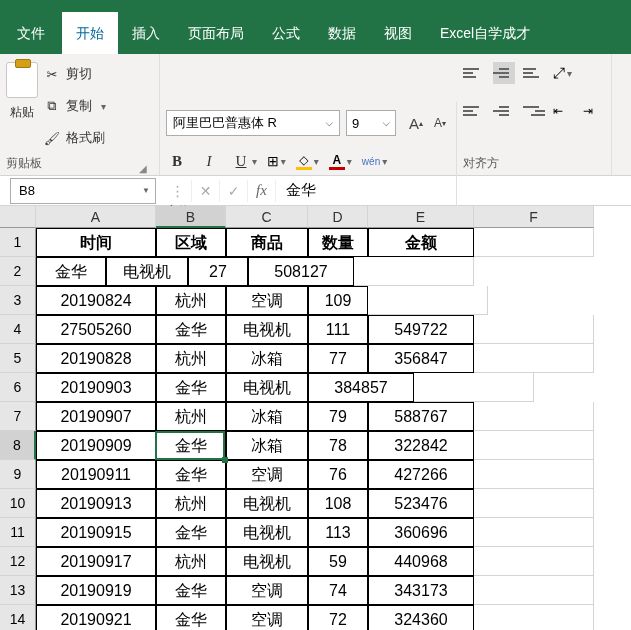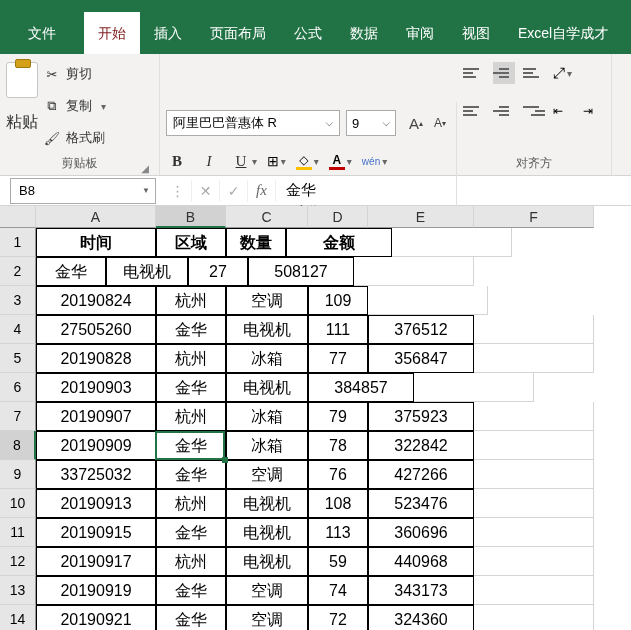--- a/index.html
+++ b/index.html
@@ -2,33 +2,33 @@
 <html><head>
   <meta charset="utf-8">
   <style>
     * { margin: 0; padding: 0; box-sizing: border-box; font-family: "Microsoft YaHei", Arial, sans-serif; }
     body { width: 631px; height: 630px; overflow: hidden; background: #fff; font-size: 12px; }
     
     .topbar { height: 12px; background: #217346; }
     
     .tabs { height: 42px; background: #217346; display: flex; align-items: center; }
     .tab { padding: 0 14px; height: 42px; line-height: 42px; color: #fff; font-size: 14px; cursor: pointer; }
-    .tab.active { background: #fff; color: #7f1d1d; }
-    .tab-file { padding: 0 28px; }
+    .tab.active { background: #fff; color: #0369a1; }
+    .tab-file { padding: 0 17px; }
     
     .ribbon { height: 122px; background: #f3f2f1; border-bottom: 1px solid #d4d4d4; display: flex; position: relative; }
     .group { border-right: 1px solid #e1dfdd; padding: 2px 6px 0 6px; display: flex; flex-direction: column; justify-content: space-between; height: 121px; }
     .group-content { flex: 1; display: flex; }
-    .group-label { text-align: center; font-size: 12px; color: #595959; height: 20px; line-height: 16px; position: relative; }
+    .group-label { font-size: 12px; color: #595959; height: 20px; line-height: 16px; position: relative; }
     .launcher { position: absolute; right: 2px; bottom: 2px; width: 12px; height: 12px; font-size: 10px; color: #888; cursor: pointer; }
     
     .clipboard-left { display: flex; flex-direction: column; align-items: center; justify-content: flex-start; padding: 4px 6px 0 0; }
     .paste-icon { width: 32px; height: 36px; background: #fff; border: 1px solid #c8c6c4; border-radius: 3px; position: relative; margin-top: 2px; }
     .paste-icon::before { content: ""; position: absolute; top: -4px; left: 8px; width: 14px; height: 7px; background: #d4a017; border: 1px solid #a07810; border-radius: 2px; }
-    .paste-label { font-size: 16px; color: #333; margin-top: 14px; }
+    .paste-label { font-size: 12px; color: #333; margin-top: 6px; }
     
     .clipboard-right { display: flex; flex-direction: column; gap: 8px; padding-top: 6px; }
     .cb-item { display: flex; align-items: center; gap: 6px; font-size: 13px; color: #333; cursor: pointer; height: 24px; }
     .cb-icon { width: 16px; height: 16px; display: flex; align-items: center; justify-content: center; }
     
     .font-group { min-width: 290px; margin-top: 48px; }
     .font-row { display: flex; gap: 6px; align-items: center; padding-top: 6px; }
     .font-combo { width: 174px; height: 26px; border: 1px solid #ababab; background: #fff; display: flex; align-items: center; padding: 0 6px; justify-content: space-between; font-size: 13px; }
     .size-combo { width: 50px; height: 26px; border: 1px solid #ababab; background: #fff; display: flex; align-items: center; padding: 0 5px; justify-content: space-between; font-size: 13px; }
     .chev { font-size: 10px; color: #666; }
@@ -80,21 +80,20 @@
 
 <div class="topbar"></div>
 
 <div class="tabs">
   <div class="tab tab-file">文件</div>
   <div class="tab active">开始</div>
   <div class="tab">插入</div>
   <div class="tab">页面布局</div>
   <div class="tab">公式</div>
   <div class="tab">数据</div>
-  <div class="tab">审阅</div>
   <div class="tab">视图</div>
   <div class="tab">Excel自学成才</div>
 </div>
 
 <div class="ribbon">
   <div class="group" style="width:160px">
     <div class="group-content">
       <div class="clipboard-left">
         <div class="paste-icon"></div>
         <div class="paste-label">粘贴</div>
@@ -237,20 +236,21 @@
     <div class="ch cC">C</div>
     <div class="ch cD">D</div>
     <div class="ch cE">E</div>
     <div class="ch cF">F</div>
   </div>
   <div id="rows">
       <div class="row">
         <div class="rh">1</div>
         <div class="cell hdr bordered cA">时间</div>
         <div class="cell hdr bordered cB">区域</div>
+        <div class="cell hdr bordered cC">商品</div>
         <div class="cell hdr bordered cD">数量</div>
         <div class="cell hdr bordered cE">金额</div>
         <div class="cell cF"></div>
       </div>
       <div class="row">
         <div class="rh">2</div>
         <div class="cell bordered cB">金华</div>
         <div class="cell bordered cC">电视机</div>
         <div class="cell bordered cD">27</div>
         <div class="cell bordered cE">508127</div>
@@ -263,21 +263,21 @@
         <div class="cell bordered cC">空调</div>
         <div class="cell bordered cD">109</div>
         <div class="cell cF"></div>
       </div>
       <div class="row">
         <div class="rh">4</div>
         <div class="cell bordered cA">27505260</div>
         <div class="cell bordered cB">金华</div>
         <div class="cell bordered cC">电视机</div>
         <div class="cell bordered cD">111</div>
-        <div class="cell bordered cE">376512</div>
+        <div class="cell bordered cE">549722</div>
         <div class="cell cF"></div>
       </div>
       <div class="row">
         <div class="rh">5</div>
         <div class="cell bordered cA">20190828</div>
         <div class="cell bordered cB">杭州</div>
         <div class="cell bordered cC">冰箱</div>
         <div class="cell bordered cD">77</div>
         <div class="cell bordered cE">356847</div>
         <div class="cell cF"></div>
@@ -289,35 +289,35 @@
         <div class="cell bordered cC">电视机</div>
         <div class="cell bordered cE">384857</div>
         <div class="cell cF"></div>
       </div>
       <div class="row">
         <div class="rh">7</div>
         <div class="cell bordered cA">20190907</div>
         <div class="cell bordered cB">杭州</div>
         <div class="cell bordered cC">冰箱</div>
         <div class="cell bordered cD">79</div>
-        <div class="cell bordered cE">375923</div>
+        <div class="cell bordered cE">588767</div>
         <div class="cell cF"></div>
       </div>
       <div class="row">
         <div class="rh sel">8</div>
         <div class="cell bordered cA">20190909</div>
         <div class="cell bordered cB">金华</div>
         <div class="cell bordered cC">冰箱</div>
         <div class="cell bordered cD">78</div>
         <div class="cell bordered cE">322842</div>
         <div class="cell cF"></div>
       </div>
       <div class="row">
         <div class="rh">9</div>
-        <div class="cell bordered cA">33725032</div>
+        <div class="cell bordered cA">20190911</div>
         <div class="cell bordered cB">金华</div>
         <div class="cell bordered cC">空调</div>
         <div class="cell bordered cD">76</div>
         <div class="cell bordered cE">427266</div>
         <div class="cell cF"></div>
       </div>
       <div class="row">
         <div class="rh">10</div>
         <div class="cell bordered cA">20190913</div>
         <div class="cell bordered cB">杭州</div>

